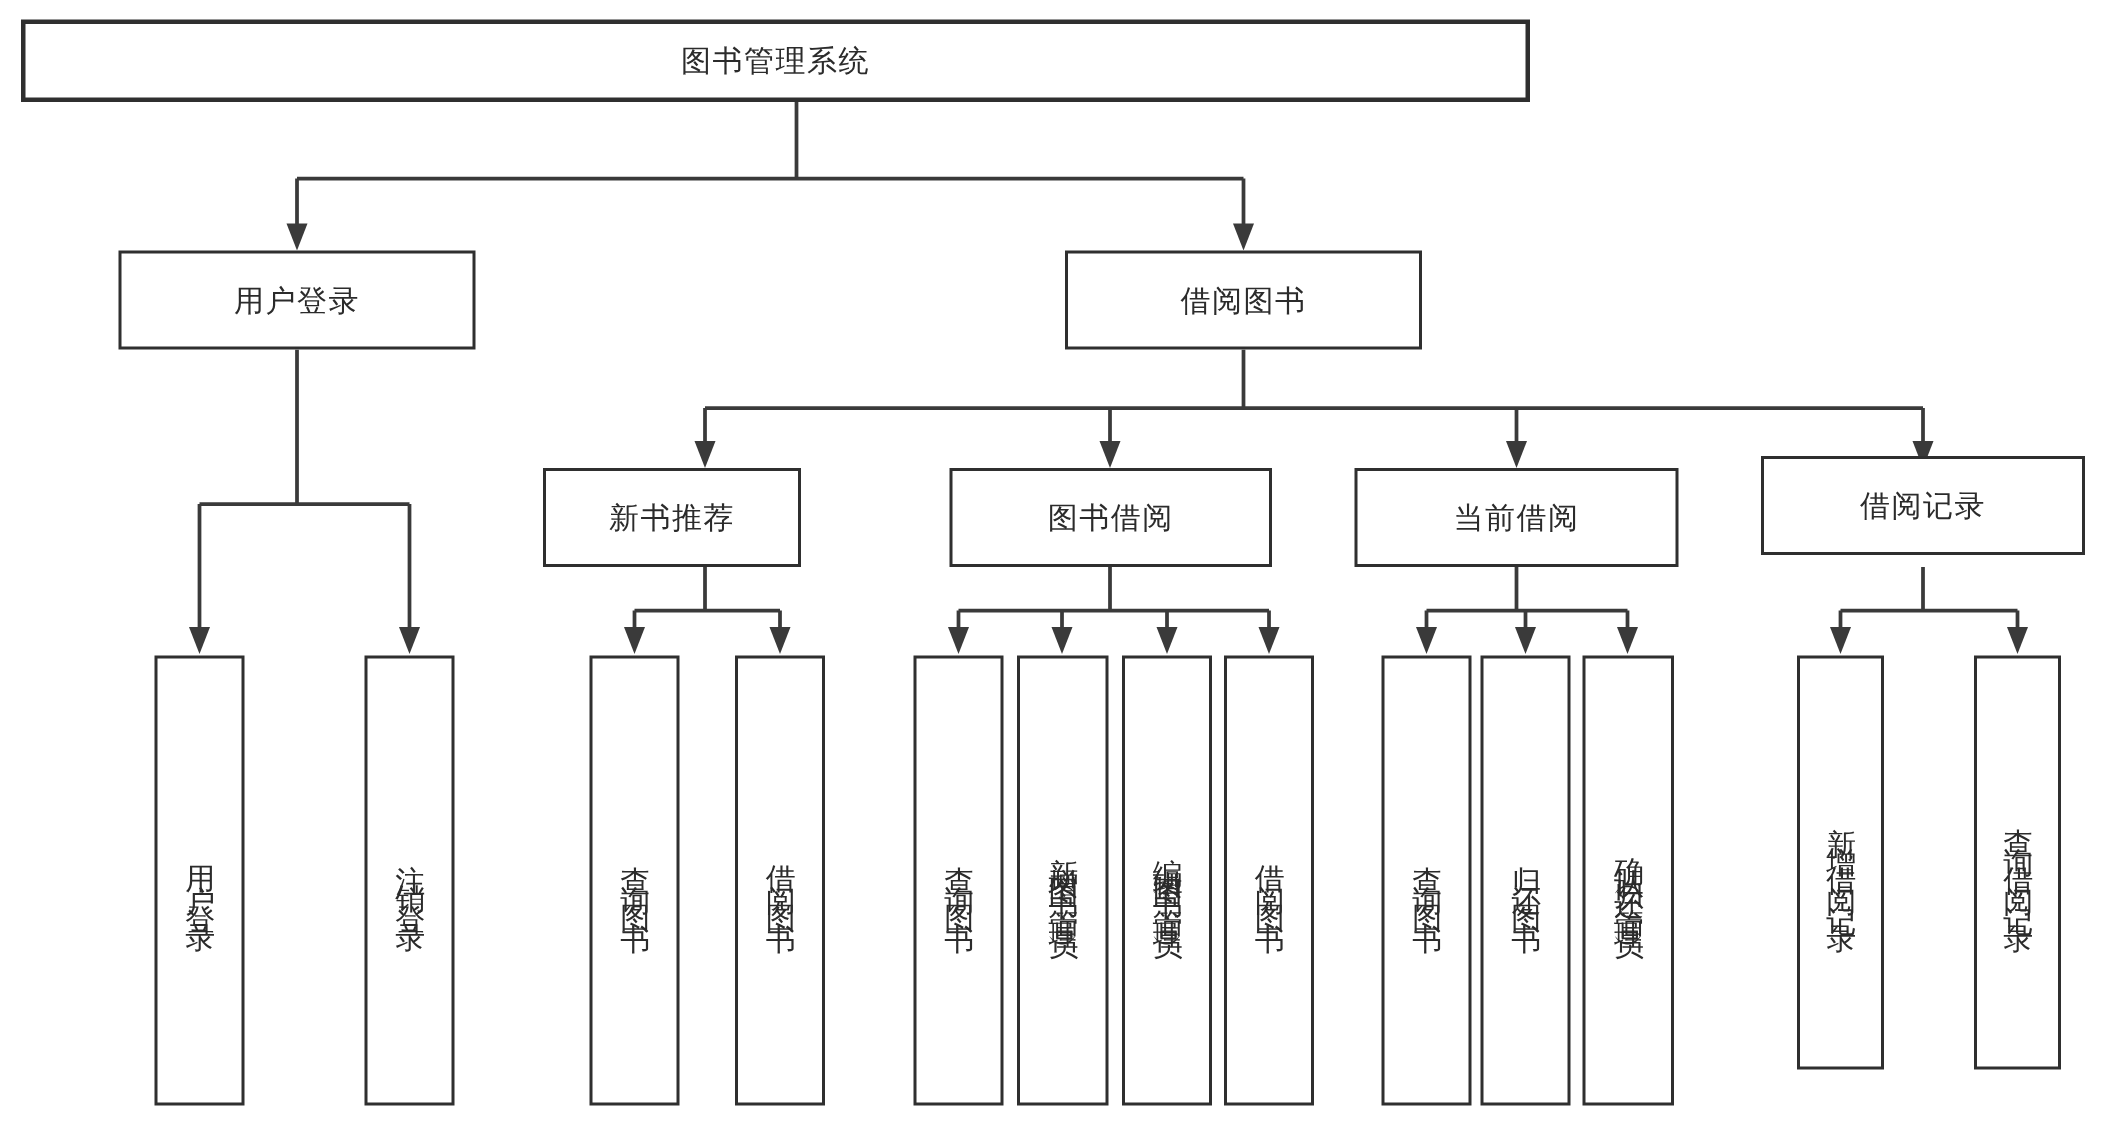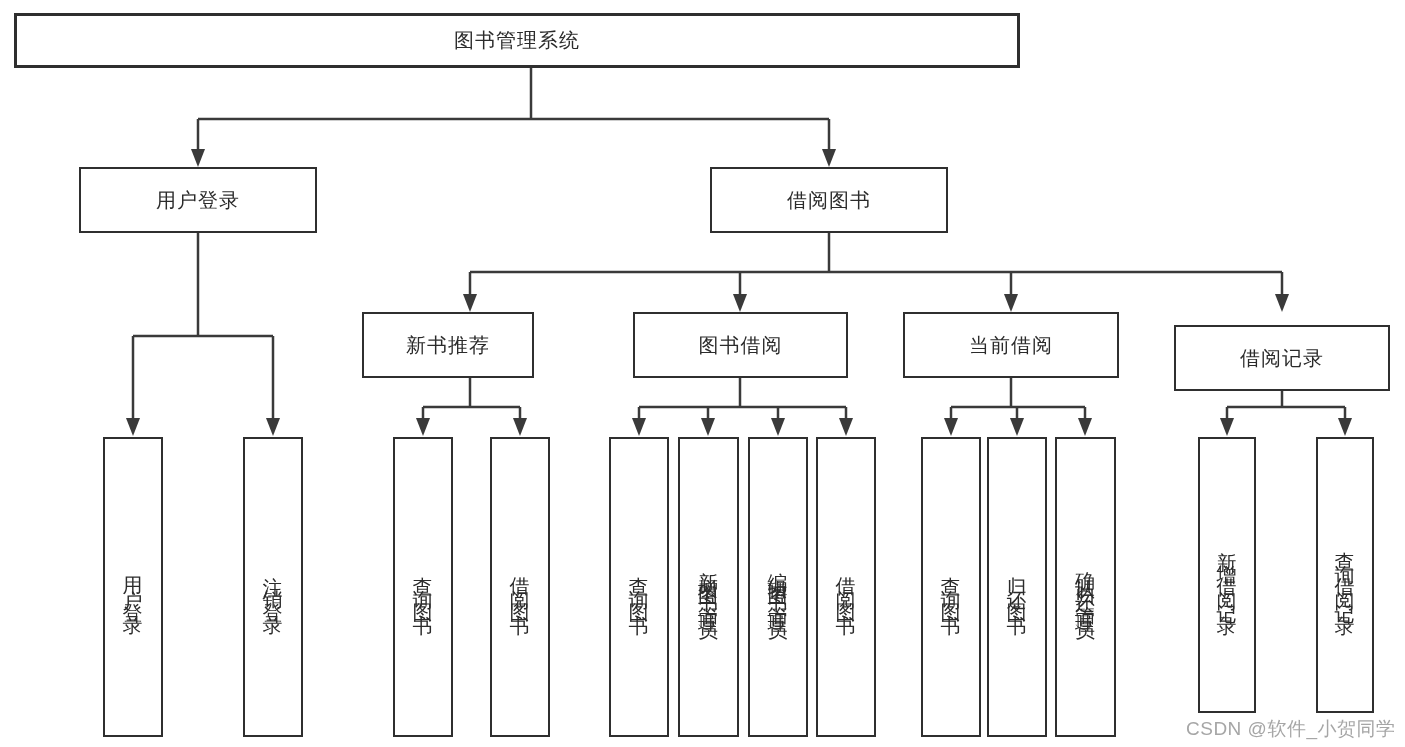--- a/index.html
+++ b/index.html
@@ -124,21 +124,21 @@
 
   <div class="node" style="left:362px;top:312px;width:172px;height:66px">
     <span>新书推荐</span>
   </div>
   <div class="node" style="left:903px;top:312px;width:216px;height:66px">
     <span>当前借阅</span>
   </div>
   <div class="node" style="left:633px;top:312px;width:215px;height:66px">
     <span>图书借阅</span>
   </div>
-  <div class="node" style="left:1174px;top:325px;width:216px;height:66px">
+  <div class="node" style="left:1174px;top:304px;width:216px;height:66px">
     <span>借阅记录</span>
   </div>
 
   <div class="node vert" style="left:103px;top:437px;width:60px;height:300px">
     <span>用户登录</span>
   </div>
   <div class="node vert" style="left:243px;top:437px;width:60px;height:300px">
     <span>注销登录</span>
   </div>
 
@@ -172,15 +172,14 @@
     <span>确认归还（管理员）</span>
   </div>
 
   <div class="node vert" style="left:1198px;top:437px;width:58px;height:276px">
     <span>新增借阅记录</span>
   </div>
   <div class="node vert" style="left:1316px;top:437px;width:58px;height:276px">
     <span>查询借阅记录</span>
   </div>
 
-  <div class="watermark" style="left:1186px;top:716px">CSDN @软件_小贺同学</div>
 
 </div>
 
 </body></html>

